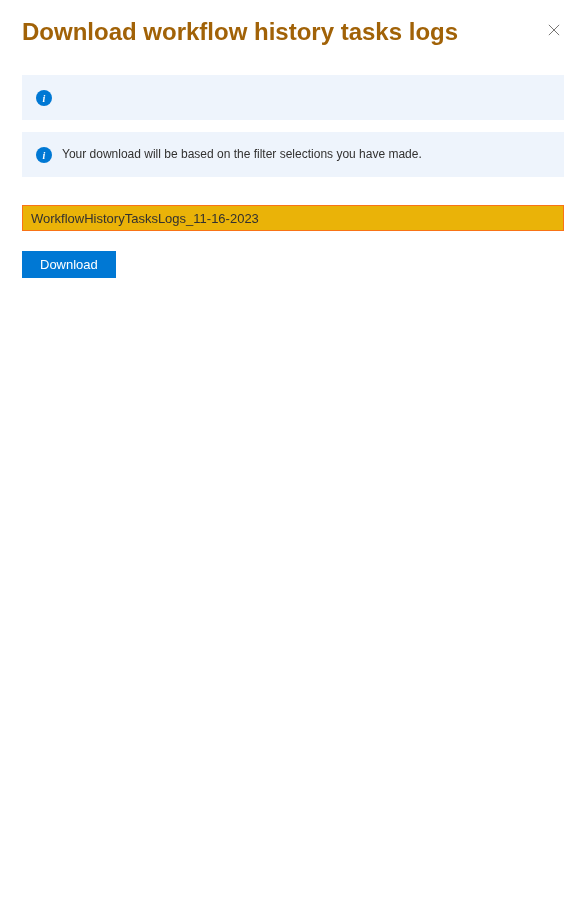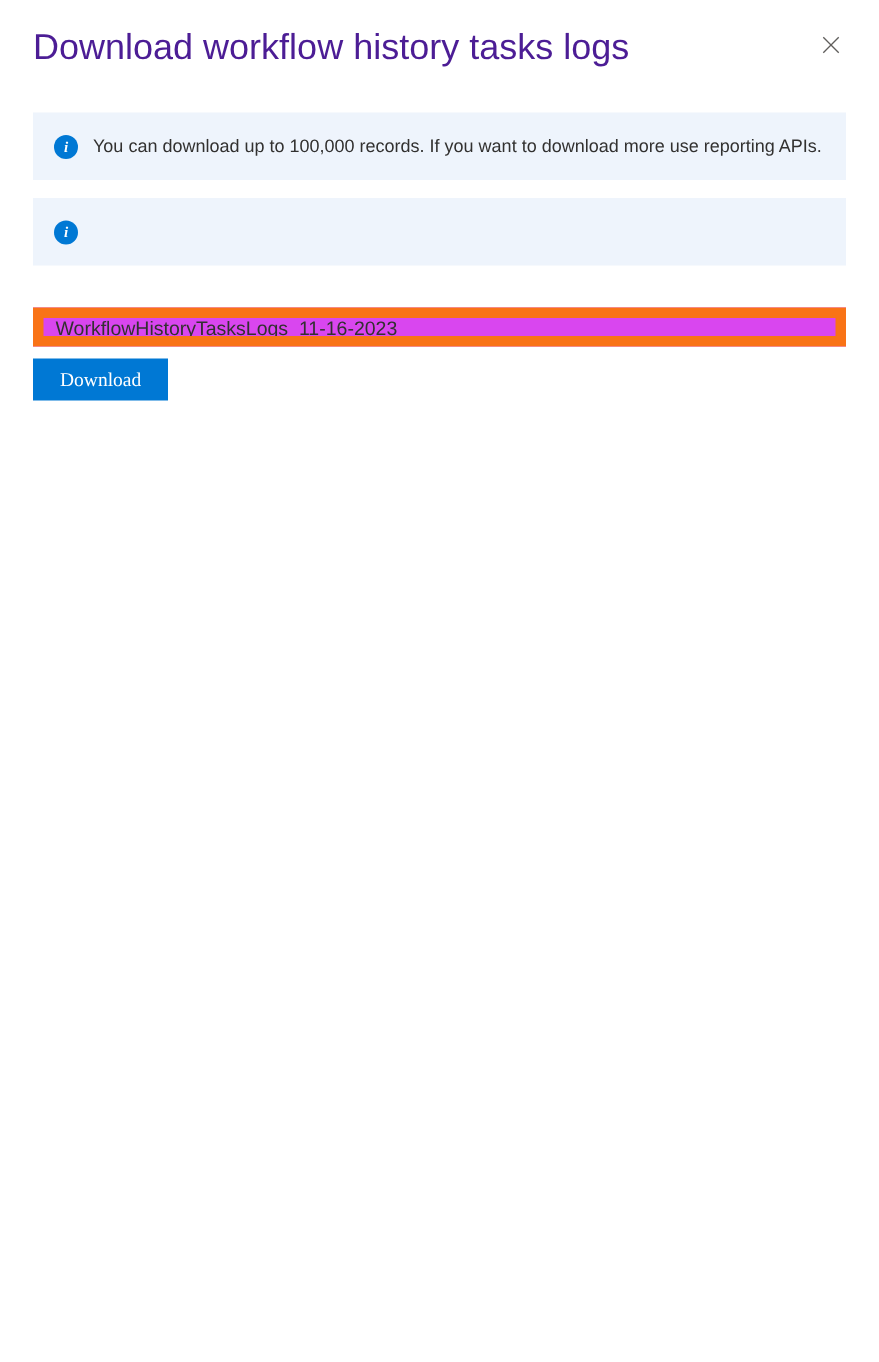--- a/index.html
+++ b/index.html
@@ -20,22 +20,22 @@
       padding: 16px 22px;
     }
     .header {
       display: flex;
       align-items: flex-start;
       justify-content: space-between;
       margin-bottom: 28px;
     }
     .title {
       font-size: 24px;
-      font-weight: 400;
-      color: #4c1d95;
+      font-weight: 700;
+      color: #a16207;
       line-height: 1.3;
     }
     .close-btn {
       background: none;
       border: none;
       cursor: pointer;
       padding: 4px;
       color: #605e5c;
       width: 20px;
       height: 20px;
@@ -87,66 +87,66 @@
       display: block;
     }
     .required {
       color: #a4262c;
       margin-left: 2px;
     }
     .text-input {
       width: 100%;
       padding: 5px 8px;
       font-size: 13px;
-      border: 7px solid #f97316;
-      background: #d946ef;
+      border: 1px solid #f97316;
+      background: #eab308;
       color: #323130;
       font-family: inherit;
       height: 26px;
     }
     .ext-row {
       display: flex;
       justify-content: flex-end;
       margin-top: 4px;
       font-size: 12px;
       color: #323130;
     }
     .download-btn {
       background: #0078d4;
       color: #ffffff;
       border: none;
       padding: 6px 18px;
       font-size: 13px;
-      font-family: Liberation Serif, serif;
+      font-family: Liberation Sans, sans-serif;
       cursor: pointer;
-      margin-top: 8px;
+      margin-top: 20px;
     }
   </style>
 </head>
 <body>
 
 <div class="panel">
 
   <div class="header">
     <h1 class="title">Download workflow history tasks logs</h1>
     <button class="close-btn">
       <svg viewBox="0 0 14 14" fill="none" stroke="currentColor" stroke-width="1">
         <line x1="1" y1="1" x2="13" y2="13"></line>
         <line x1="13" y1="1" x2="1" y2="13"></line>
       </svg>
     </button>
   </div>
 
   <div class="info-box">
     <span class="info-icon">i</span>
-    <span class="info-text">You can download up to 100,000 records. If you want to download more use reporting APIs.</span>
   </div>
 
   <div class="info-box">
     <span class="info-icon">i</span>
+    <span class="info-text">Your download will be based on the filter selections you have made.</span>
   </div>
 
   <div class="form-section">
     <input type="text" class="text-input" value="WorkflowHistoryTasksLogs_11-16-2023" style="">
     <button class="download-btn">Download</button>
   </div>
 
 </div>
 
 </body></html>

